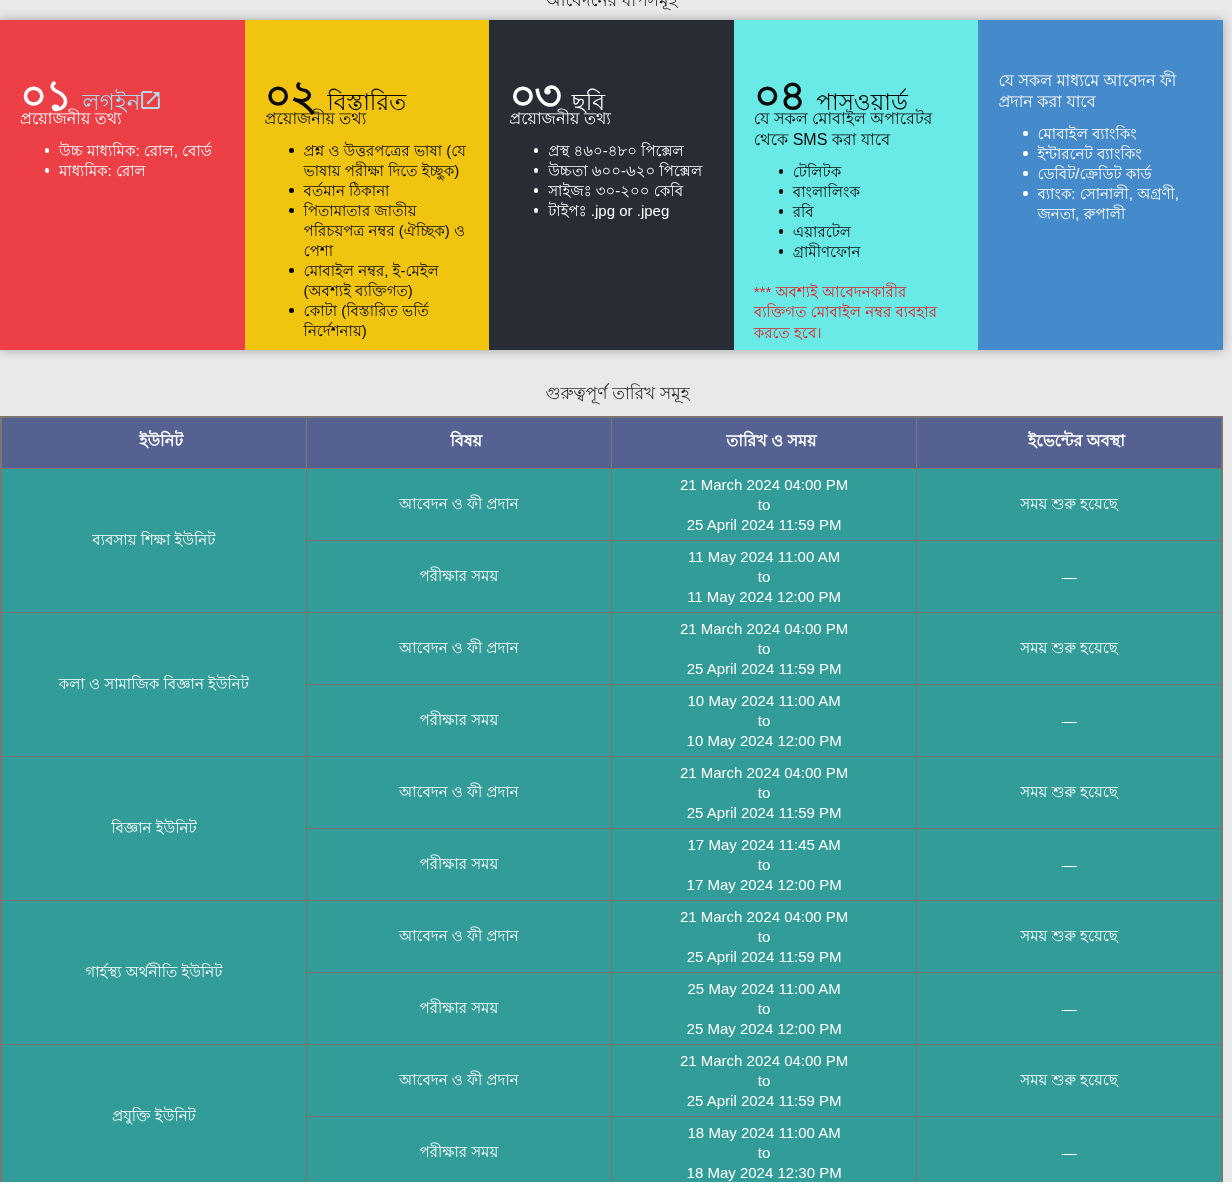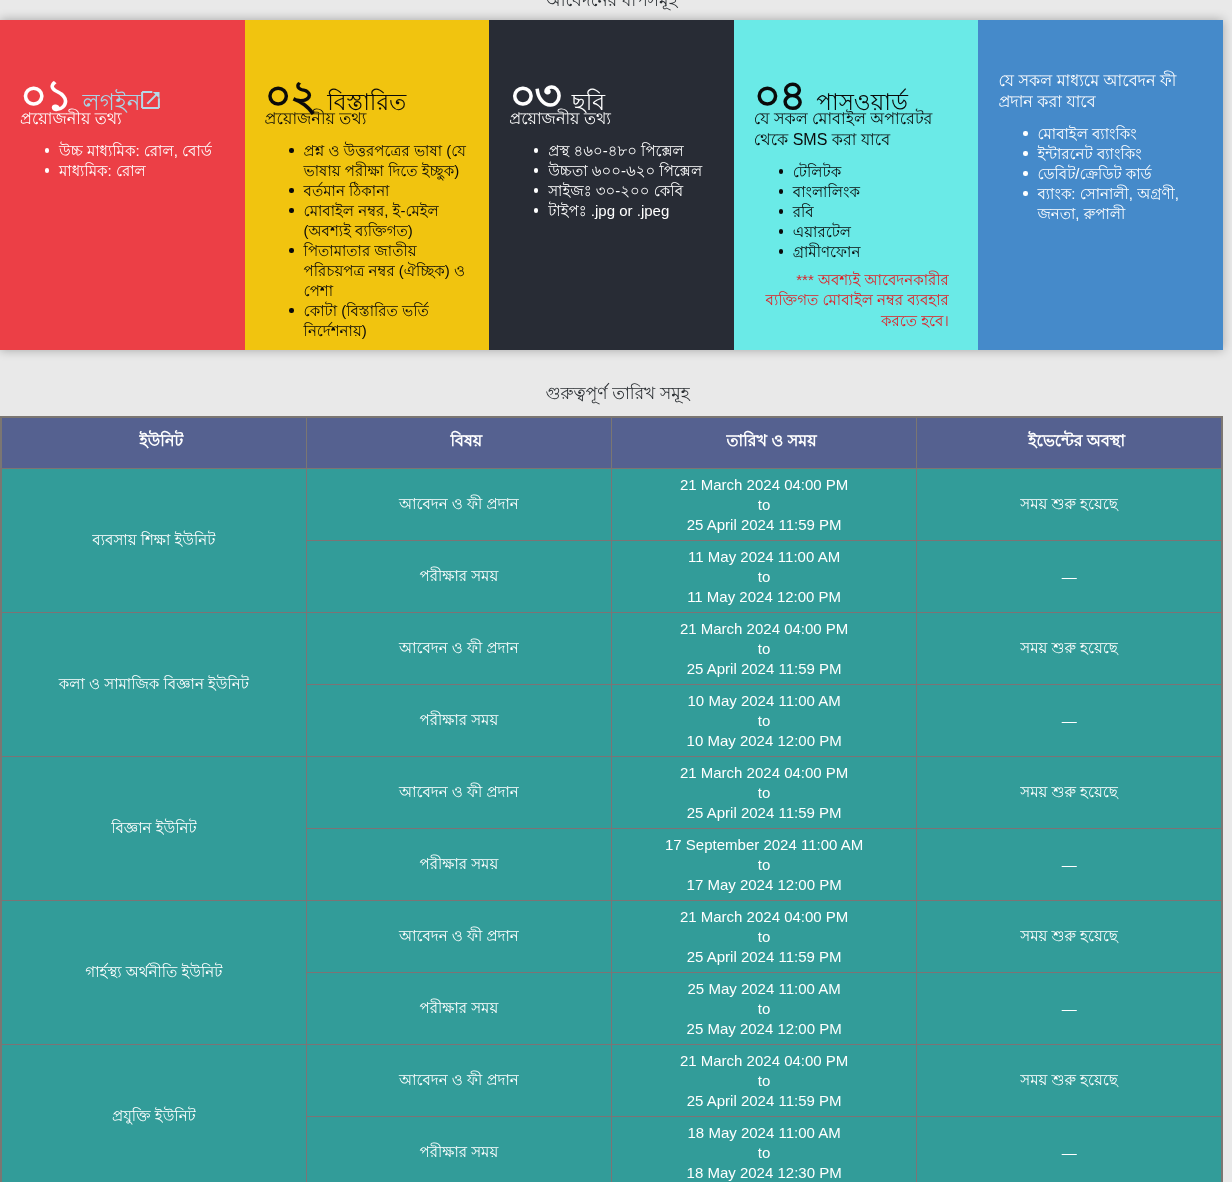--- a/index.html
+++ b/index.html
@@ -95,26 +95,25 @@
     content:"";
     position:absolute;
     left:-14.2px;
     top:7.4px;
     width:4.4px;
     height:4.4px;
     border-radius:50%;
     background:currentColor;
   }
   .card-warn {
-    margin:8px 0 0 0;
+    margin:20px 0 0 0;
     font-size:15px;
     line-height:20.3px;
     color:#e01f26;
     max-width:195px;
-    text-align:right;
   }
   
   .dates-title-bar {
     height:66px;
     background:#e9e9e9;
     position:relative;
   }
   .dates-title {
     position:absolute;
     left:12px; right:9px;
@@ -181,22 +180,22 @@
       </div>
       <div class="card" style="background: rgb(241, 196, 15); color: rgb(10, 10, 10);">
         <div class="card-head">
           <div class="card-num">০২</div>
           <div class="card-title">বিস্তারিত</div>
         </div>
         <div class="card-sub">প্রয়োজনীয় তথ্য</div>
         <ul>
           <li>প্রশ্ন ও উত্তরপত্রের ভাষা (যে ভাষায় পরীক্ষা দিতে ইচ্ছুক)</li>
           <li>বর্তমান ঠিকানা</li>
+          <li>পিতামাতার জাতীয় পরিচয়পত্র নম্বর (ঐচ্ছিক) ও পেশা</li>
           <li>মোবাইল নম্বর, ই-মেইল (অবশ্যই ব্যক্তিগত)</li>
-          <li>পিতামাতার জাতীয় পরিচয়পত্র নম্বর (ঐচ্ছিক) ও পেশা</li>
           <li>কোটা (বিস্তারিত ভর্তি নির্দেশনায়)</li>
         </ul>
       </div>
       <div class="card" style="background: rgb(40, 44, 53); color: rgb(255, 255, 255);">
         <div class="card-head">
           <div class="card-num">০৩</div>
           <div class="card-title">ছবি</div>
         </div>
         <div class="card-sub">প্রয়োজনীয় তথ্য</div>
         <ul>
@@ -288,21 +287,21 @@
           <td class="date-cell">
             <div>21 March 2024 04:00 PM</div>
             <div>to</div>
             <div>25 April 2024 11:59 PM</div>
           </td>
           <td>সময় শুরু হয়েছে</td>
         </tr>
         <tr>
           <td>পরীক্ষার সময়</td>
           <td class="date-cell">
-            <div>17 September 2024 11:00 AM</div>
+            <div>17 May 2024 11:45 AM</div>
             <div>to</div>
             <div>17 May 2024 12:00 PM</div>
           </td>
           <td>—</td>
         </tr>
         <tr>
           <td class="unit-cell" rowspan="2">গার্হস্থ্য অর্থনীতি ইউনিট</td>
           <td>আবেদন ও ফী প্রদান</td>
           <td class="date-cell">
             <div>21 March 2024 04:00 PM</div>

